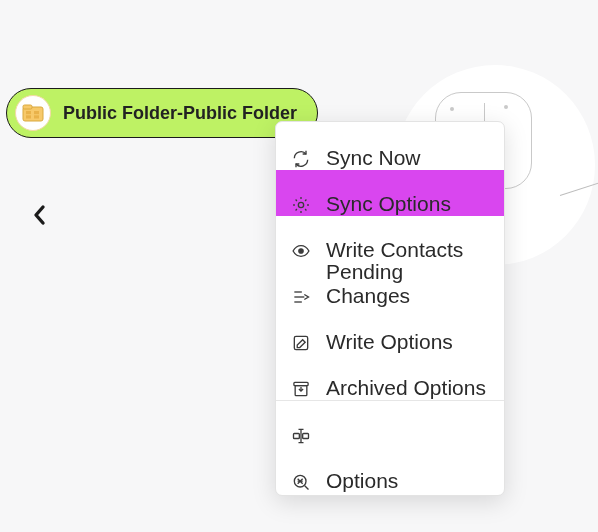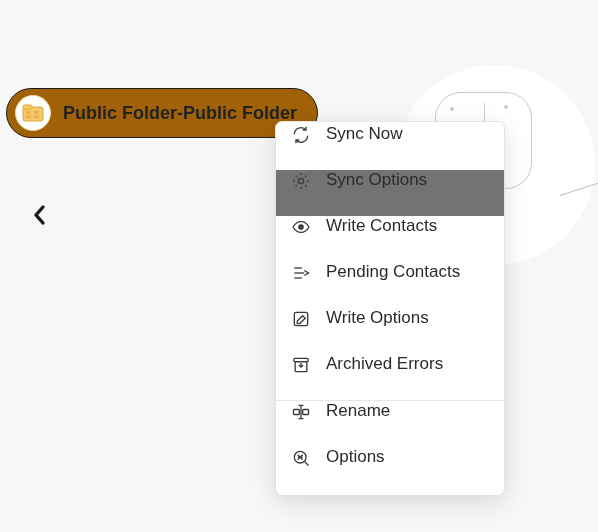--- a/index.html
+++ b/index.html
@@ -62,21 +62,21 @@
   .endpoint-tile .d4{left:60px;top:60px;}
   
   .pill{
     position:absolute;
     left:6px;
     top:88px;
     height:48px;
     padding:0 20px 0 8px;
     border:1.5px solid #1b1b1b;
     border-radius:999px;
-    background:#a16207;
+    background:#bef264;
     display:flex;
     align-items:center;
     gap:12px;
   }
   .pill .badge{
     width:34px;height:34px;border-radius:50%;
     background:#fff;
     border:1px solid #f3d9a5;
     display:flex;align-items:center;justify-content:center;
     position:relative;
@@ -107,30 +107,30 @@
     border:1px solid #e3e3e3;
     border-radius:7px;
     box-shadow:0 6px 24px rgba(0,0,0,0.13);
     padding:2px 0;
   }
   .menu .sep{
     height:1px;background:#e6e6e6;margin:0;
   }
   .menu .item{
     display:flex;
-    align-items:flex-start;
+    align-items:flex-end;
     gap:14px;
     padding:0 14px;
     height:46px;
-    font-size:17px;
+    font-size:21px;
     color:#2a2a2a;
     cursor:pointer;
   }
   .menu .item.hl{
-    background:#737373;
+    background:#d946ef;
   }
   .menu .item .ic{
     width:22px;height:22px;flex:0 0 22px;
     display:flex;align-items:center;justify-content:center;
   }
   .menu .item .ic svg{stroke:#3b3b3b;fill:none;stroke-width:1.6;}
 </style>
 </head>
 <body>
 
@@ -200,21 +200,21 @@
 
   <div class="item">
     <span class="ic">
       <svg viewBox="0 0 24 24" width="20" height="20">
         <line x1="4" y1="6" x2="13" y2="6"></line>
         <line x1="4" y1="12" x2="16" y2="12"></line>
         <line x1="4" y1="18" x2="13" y2="18"></line>
         <polyline points="16 9 21 12 16 15"></polyline>
       </svg>
     </span>
-    <span>Pending Contacts</span>
+    <span>Pending Changes</span>
   </div>
 
   <div class="item">
     <span class="ic">
       <svg viewBox="0 0 24 24" width="20" height="20">
         <rect x="4" y="4" width="16" height="16" rx="2"></rect>
         <path d="M14 8l3 3-6.5 6.5H7.5v-3z"></path>
       </svg>
     </span>
     <span>Write Options</span>
@@ -222,35 +222,34 @@
 
   <div class="item">
     <span class="ic">
       <svg viewBox="0 0 24 24" width="20" height="20">
         <rect x="3.5" y="4" width="17" height="4" rx="1"></rect>
         <rect x="5" y="8" width="14" height="12" rx="1"></rect>
         <polyline points="9.5 12 12 14.5 14.5 12"></polyline>
         <line x1="12" y1="9.5" x2="12" y2="14.5"></line>
       </svg>
     </span>
-    <span>Archived Errors</span>
+    <span>Archived Options</span>
   </div>
 
   <div class="sep"></div>
 
   <div class="item">
     <span class="ic">
       <svg viewBox="0 0 24 24" width="20" height="20">
         <line x1="12" y1="4" x2="12" y2="20"></line>
         <path d="M9 4h6M9 20h6"></path>
         <rect x="3" y="9" width="7" height="6" rx="1"></rect>
         <rect x="14" y="9" width="7" height="6" rx="1"></rect>
       </svg>
     </span>
-    <span>Rename</span>
   </div>
 
   <div class="item">
     <span class="ic">
       <svg viewBox="0 0 24 24" width="20" height="20">
         <circle cx="11" cy="11" r="7"></circle>
         <line x1="16.5" y1="16.5" x2="21" y2="21"></line>
         <line x1="8" y1="11" x2="14" y2="11"></line>
         <line x1="8" y1="8" x2="14" y2="14"></line>
         <line x1="8" y1="14" x2="14" y2="8"></line>

